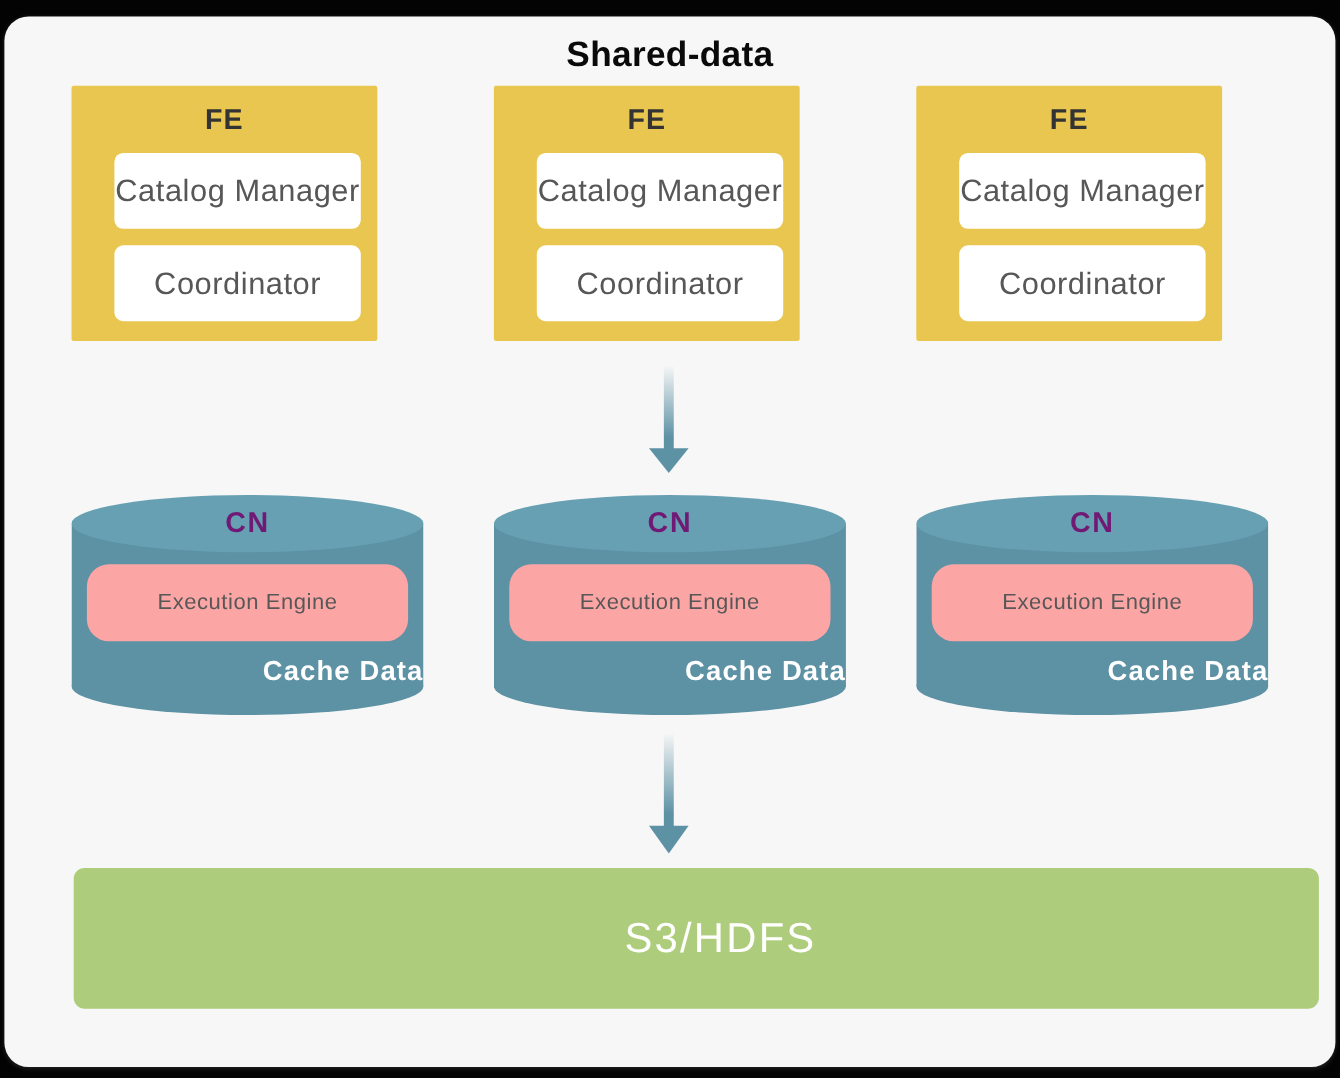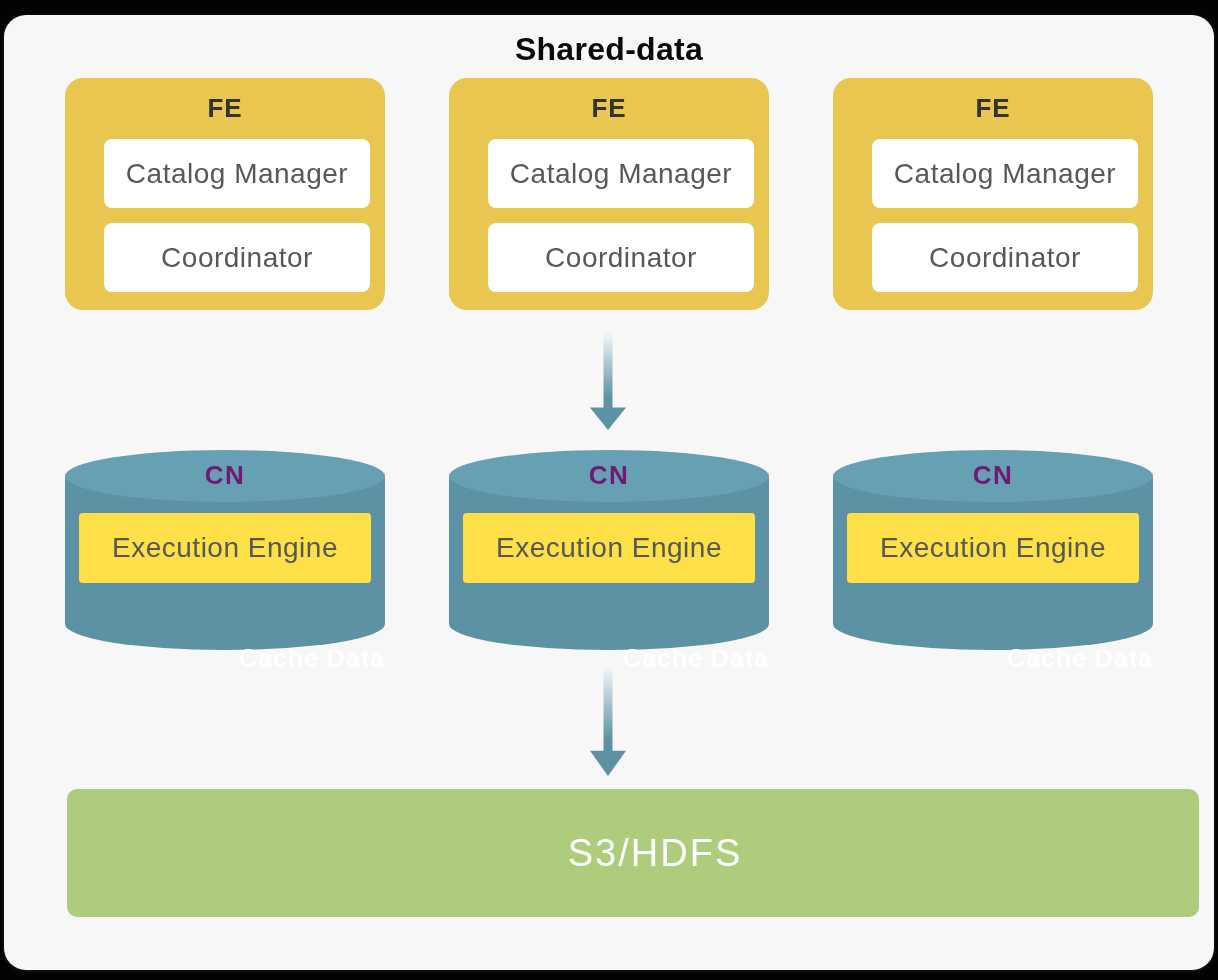--- a/index.html
+++ b/index.html
@@ -29,23 +29,23 @@
   }
   
   .c0{left:61px;}
   .c1{left:445px;}
   .c2{left:829px;}
 
   
   .fe-box{
     position:absolute;
     top:63px;
-    width:320px;height:232px;
+    width:278px;height:232px;
     background:#E9C64F;
-    border-radius:18px;
+    border-radius:2px;
     text-decoration:underline;
   }
   .fe-label{
     position:absolute;
     top:0;left:0;right:0;height:60px;
     display:flex;align-items:center;justify-content:center;
     font-size:26px;font-weight:bold;color:#333333;
     letter-spacing:1px;
   }
   .inner-box{
@@ -78,32 +78,31 @@
   .cn-label{
     position:absolute;
     top:10px;left:0;width:100%;
     text-align:center;
     font-size:26px;font-weight:bold;color:#701a75;
     letter-spacing:1.5px;
   }
   .cn-inner{
     position:absolute;
     left:14px;right:14px;top:63px;height:70px;
-    background:#fde047;border-radius:4px;
-    display:flex;align-items:center;justify-content:center;
-    font-size:28px;color:#575757;letter-spacing:0.5px;
+    background:#fca5a5;border-radius:20px;
+    display:flex;align-items:center;justify-content:center;
+    font-size:20px;color:#575757;letter-spacing:0.5px;
     white-space:nowrap;
   }
   .cache-label{
     position:absolute;
     top:146px;left:0;width:100%;
     text-align:right;
     font-size:25px;font-weight:bold;color:#FFFFFF;
     letter-spacing:1px;
-    margin-top:48px;
   }
 
   
   .storage{
     position:absolute;
     left:63px;top:774px;
     width:1088px;height:128px;
     background:#AECD7C;
     border-radius:10px;
     display:flex;align-items:center;justify-content:center;

